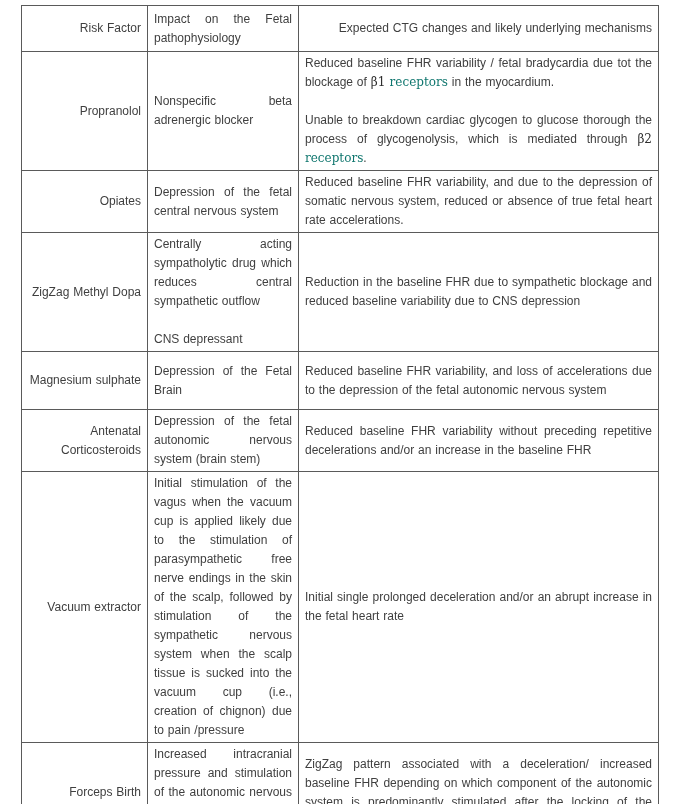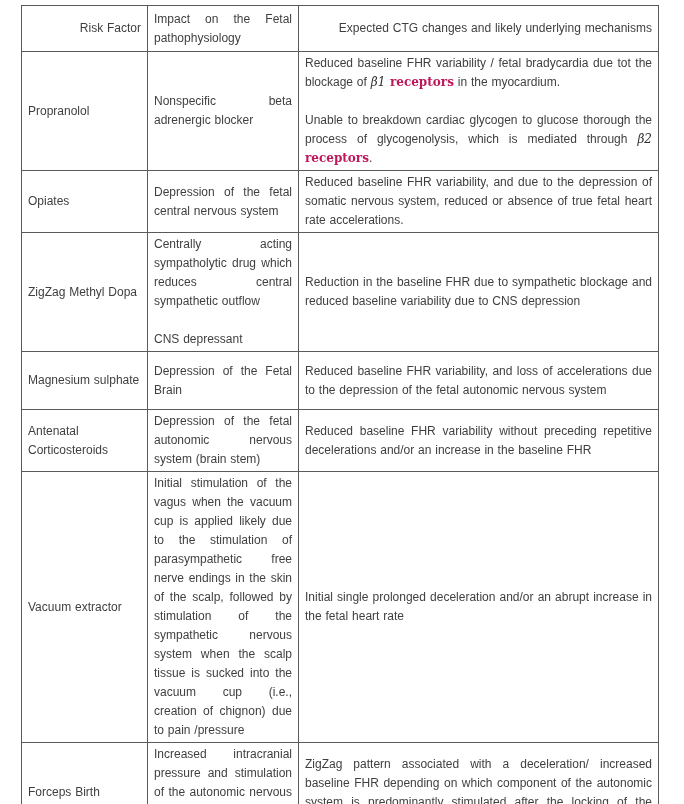--- a/index.html
+++ b/index.html
@@ -38,34 +38,32 @@
   thead tr { height: 46px; }
   tbody tr:nth-child(1) { height: 113px; }
   tbody tr:nth-child(2) { height: 58px; }
   tbody tr:nth-child(3) { height: 113px; }
   tbody tr:nth-child(4) { height: 58px; }
   tbody tr:nth-child(5) { height: 41px; }
   tbody tr:nth-child(6) { height: 264px; }
   tbody tr:nth-child(7) { height: 92px; }
   th { text-align: right; }
   th.justify { text-align: justify; margin-left: 48px; }
-  td.cell-risk { text-align: left; margin-left: 44px; }
+  td.cell-risk { text-align: right; margin-left: 44px; }
   td.cell-impact, td.cell-ctg { text-align: justify; }
   .para { text-align: justify; }
   .para + .para { margin-top: 19px; }
   .beta-sym {
     font-family: "DejaVu Serif", serif;
-    font-style: italic;
     color: #2e2e2e;
   }
   .beta-word {
     font-family: "DejaVu Serif", serif;
     font-style: normal;
-    color: #be185d;
-    font-weight: bold;
+    color: #0f766e;
   }
 </style>
 </head>
 <body>
 
 <div class="page">
   <table class="risk-table">
     <colgroup>
       <col class="c1">
       <col class="c2">

